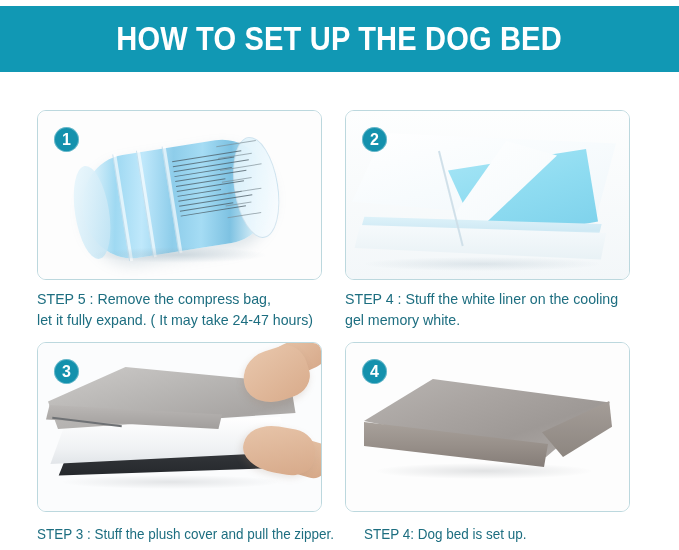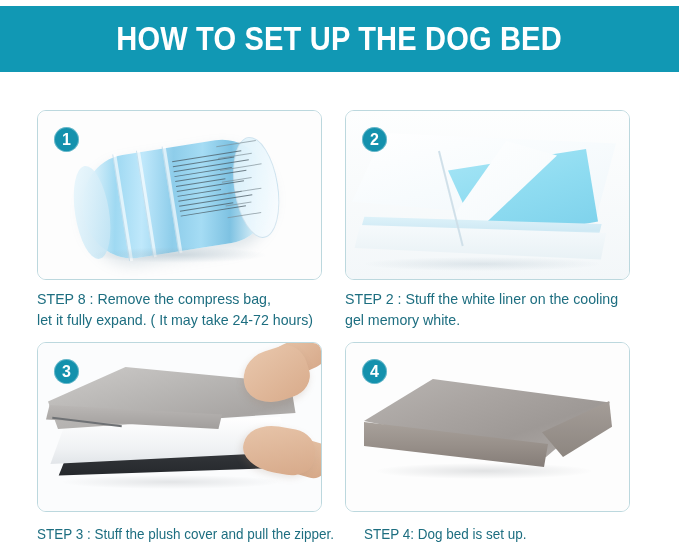--- a/index.html
+++ b/index.html
@@ -389,42 +389,42 @@
               <i style="width:38px"></i>
               <i style="width:26px"></i>
             <i style="width:34px"></i>
           </div>
         </div>
         <div class="p1-shadow"></div>
       </div>
       <div class="badge">1</div>
     </div>
     <div class="caption">
-      <span class="line">STEP 8 : Remove the compress bag,</span>
-      <span class="line">let it fully expand. ( It may take 24-72 hours)</span>
+      <span class="line">STEP 5 : Remove the compress bag,</span>
+      <span class="line">let it fully expand. ( It may take 24-47 hours)</span>
     </div>
   </div>
 
   <div class="step-cell cell-2">
     <div class="photo-frame">
       <div class="photo p2-bg">
         <div class="p2-slab">
           <div class="p2-top"></div>
           <div class="p2-gel"></div>
           <div class="p2-flap"></div>
           <div class="p2-edge"></div>
           <div class="p2-base"></div>
           <div class="p2-zip"></div>
         </div>
         <div class="p2-shadow"></div>
       </div>
       <div class="badge">2</div>
     </div>
     <div class="caption">
-      <span class="line">STEP 2 : Stuff the white liner on the cooling</span>
+      <span class="line">STEP 4 : Stuff the white liner on the cooling</span>
       <span class="line">gel memory white.</span>
     </div>
   </div>
 
   <div class="step-cell cell-3">
     <div class="photo-frame">
       <div class="photo p3-bg">
         <div class="p3-black"></div>
         <div class="p3-white"></div>
         <div class="p3-grey"></div>

